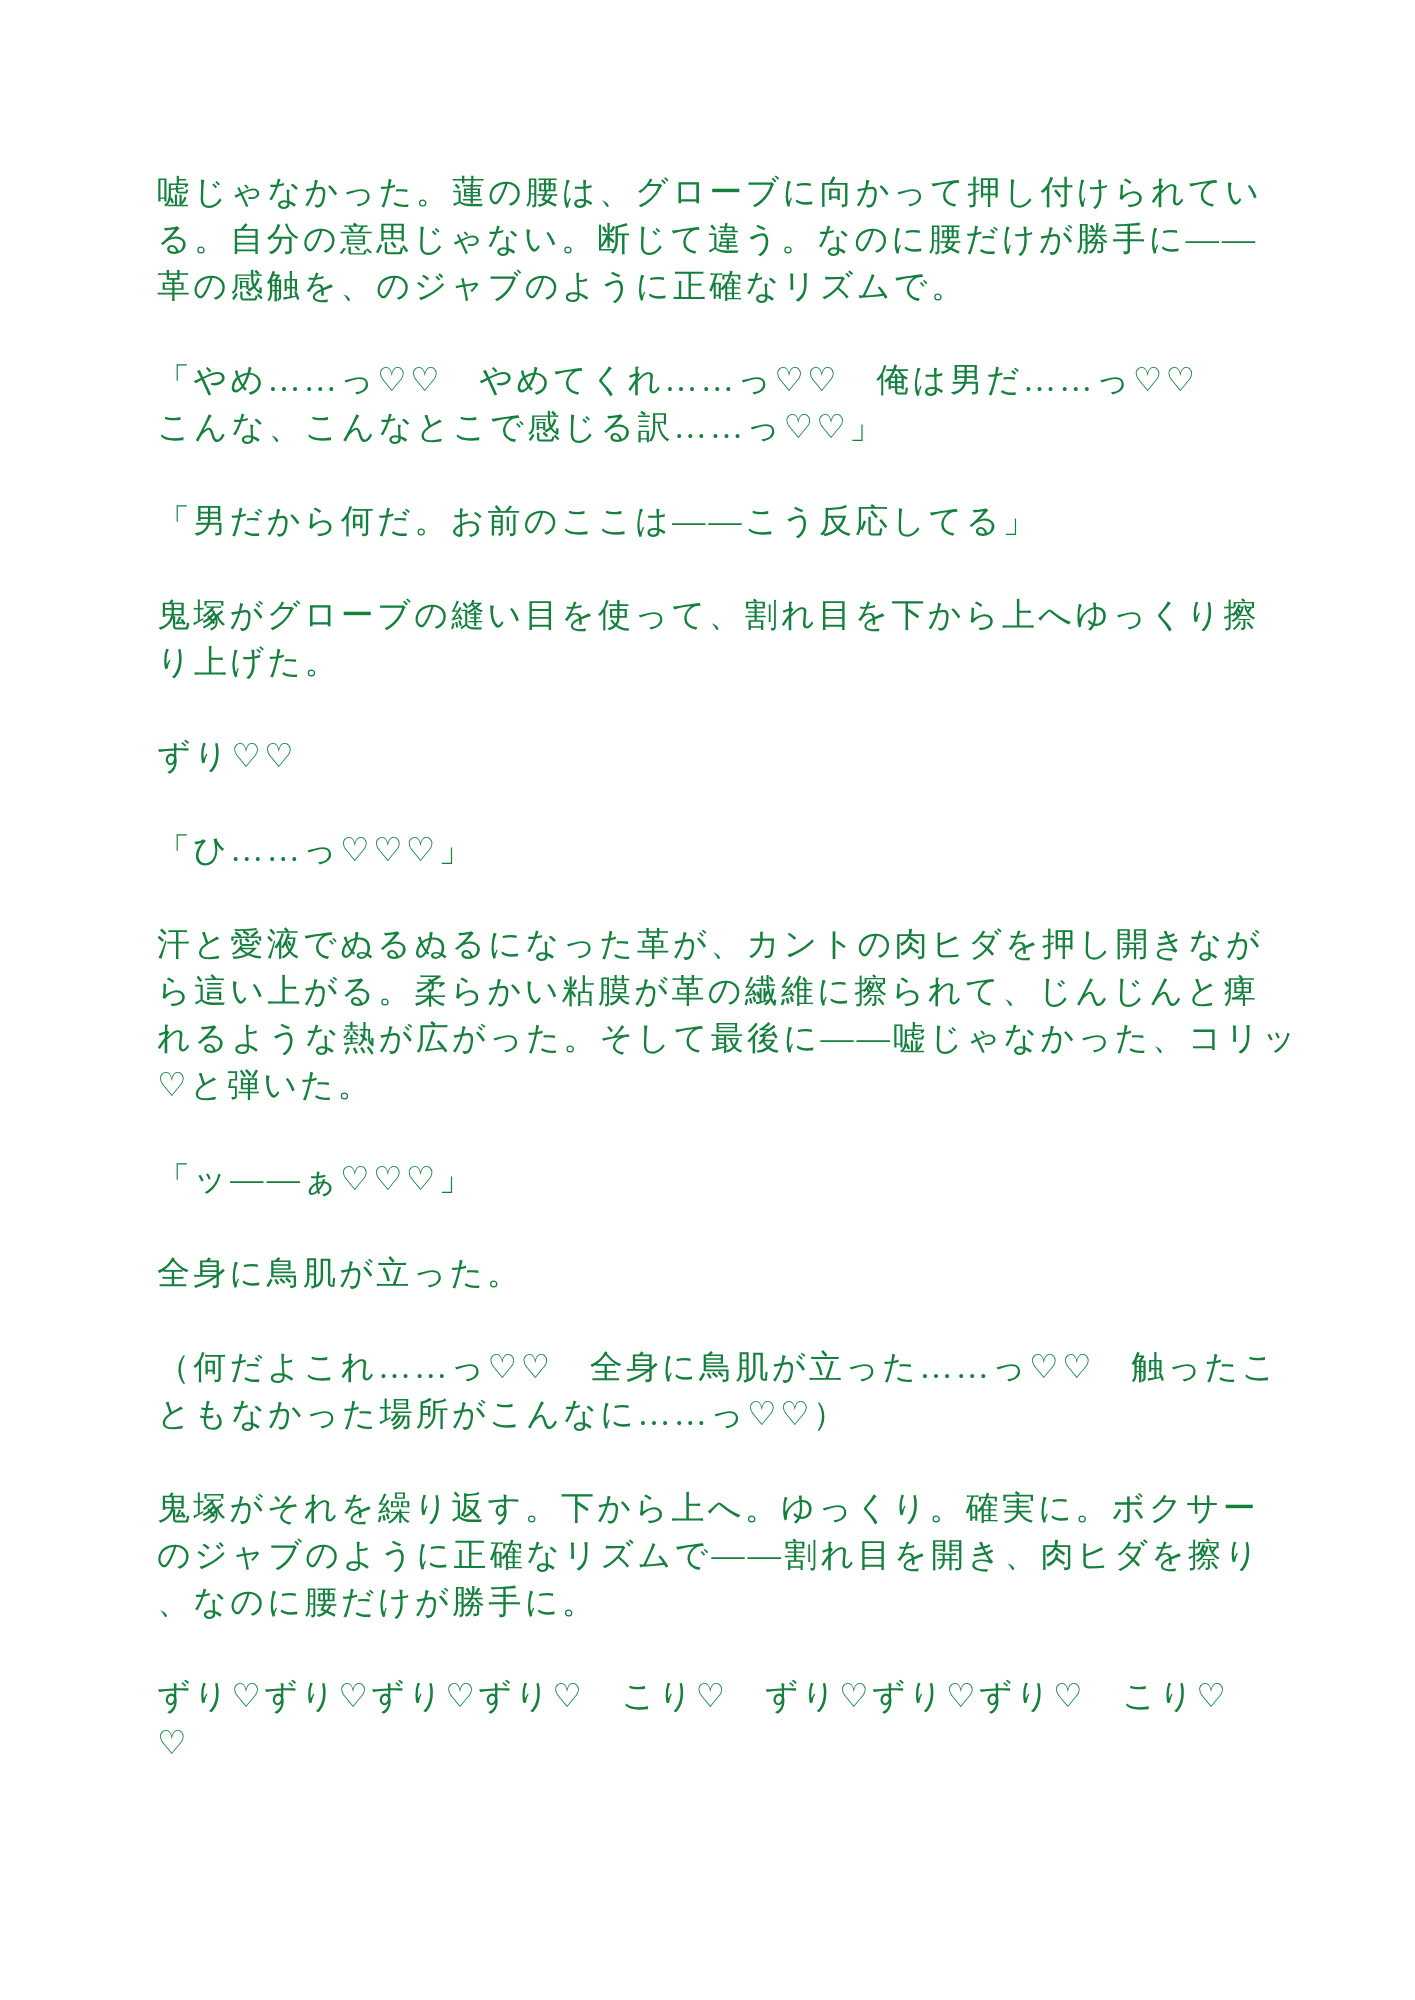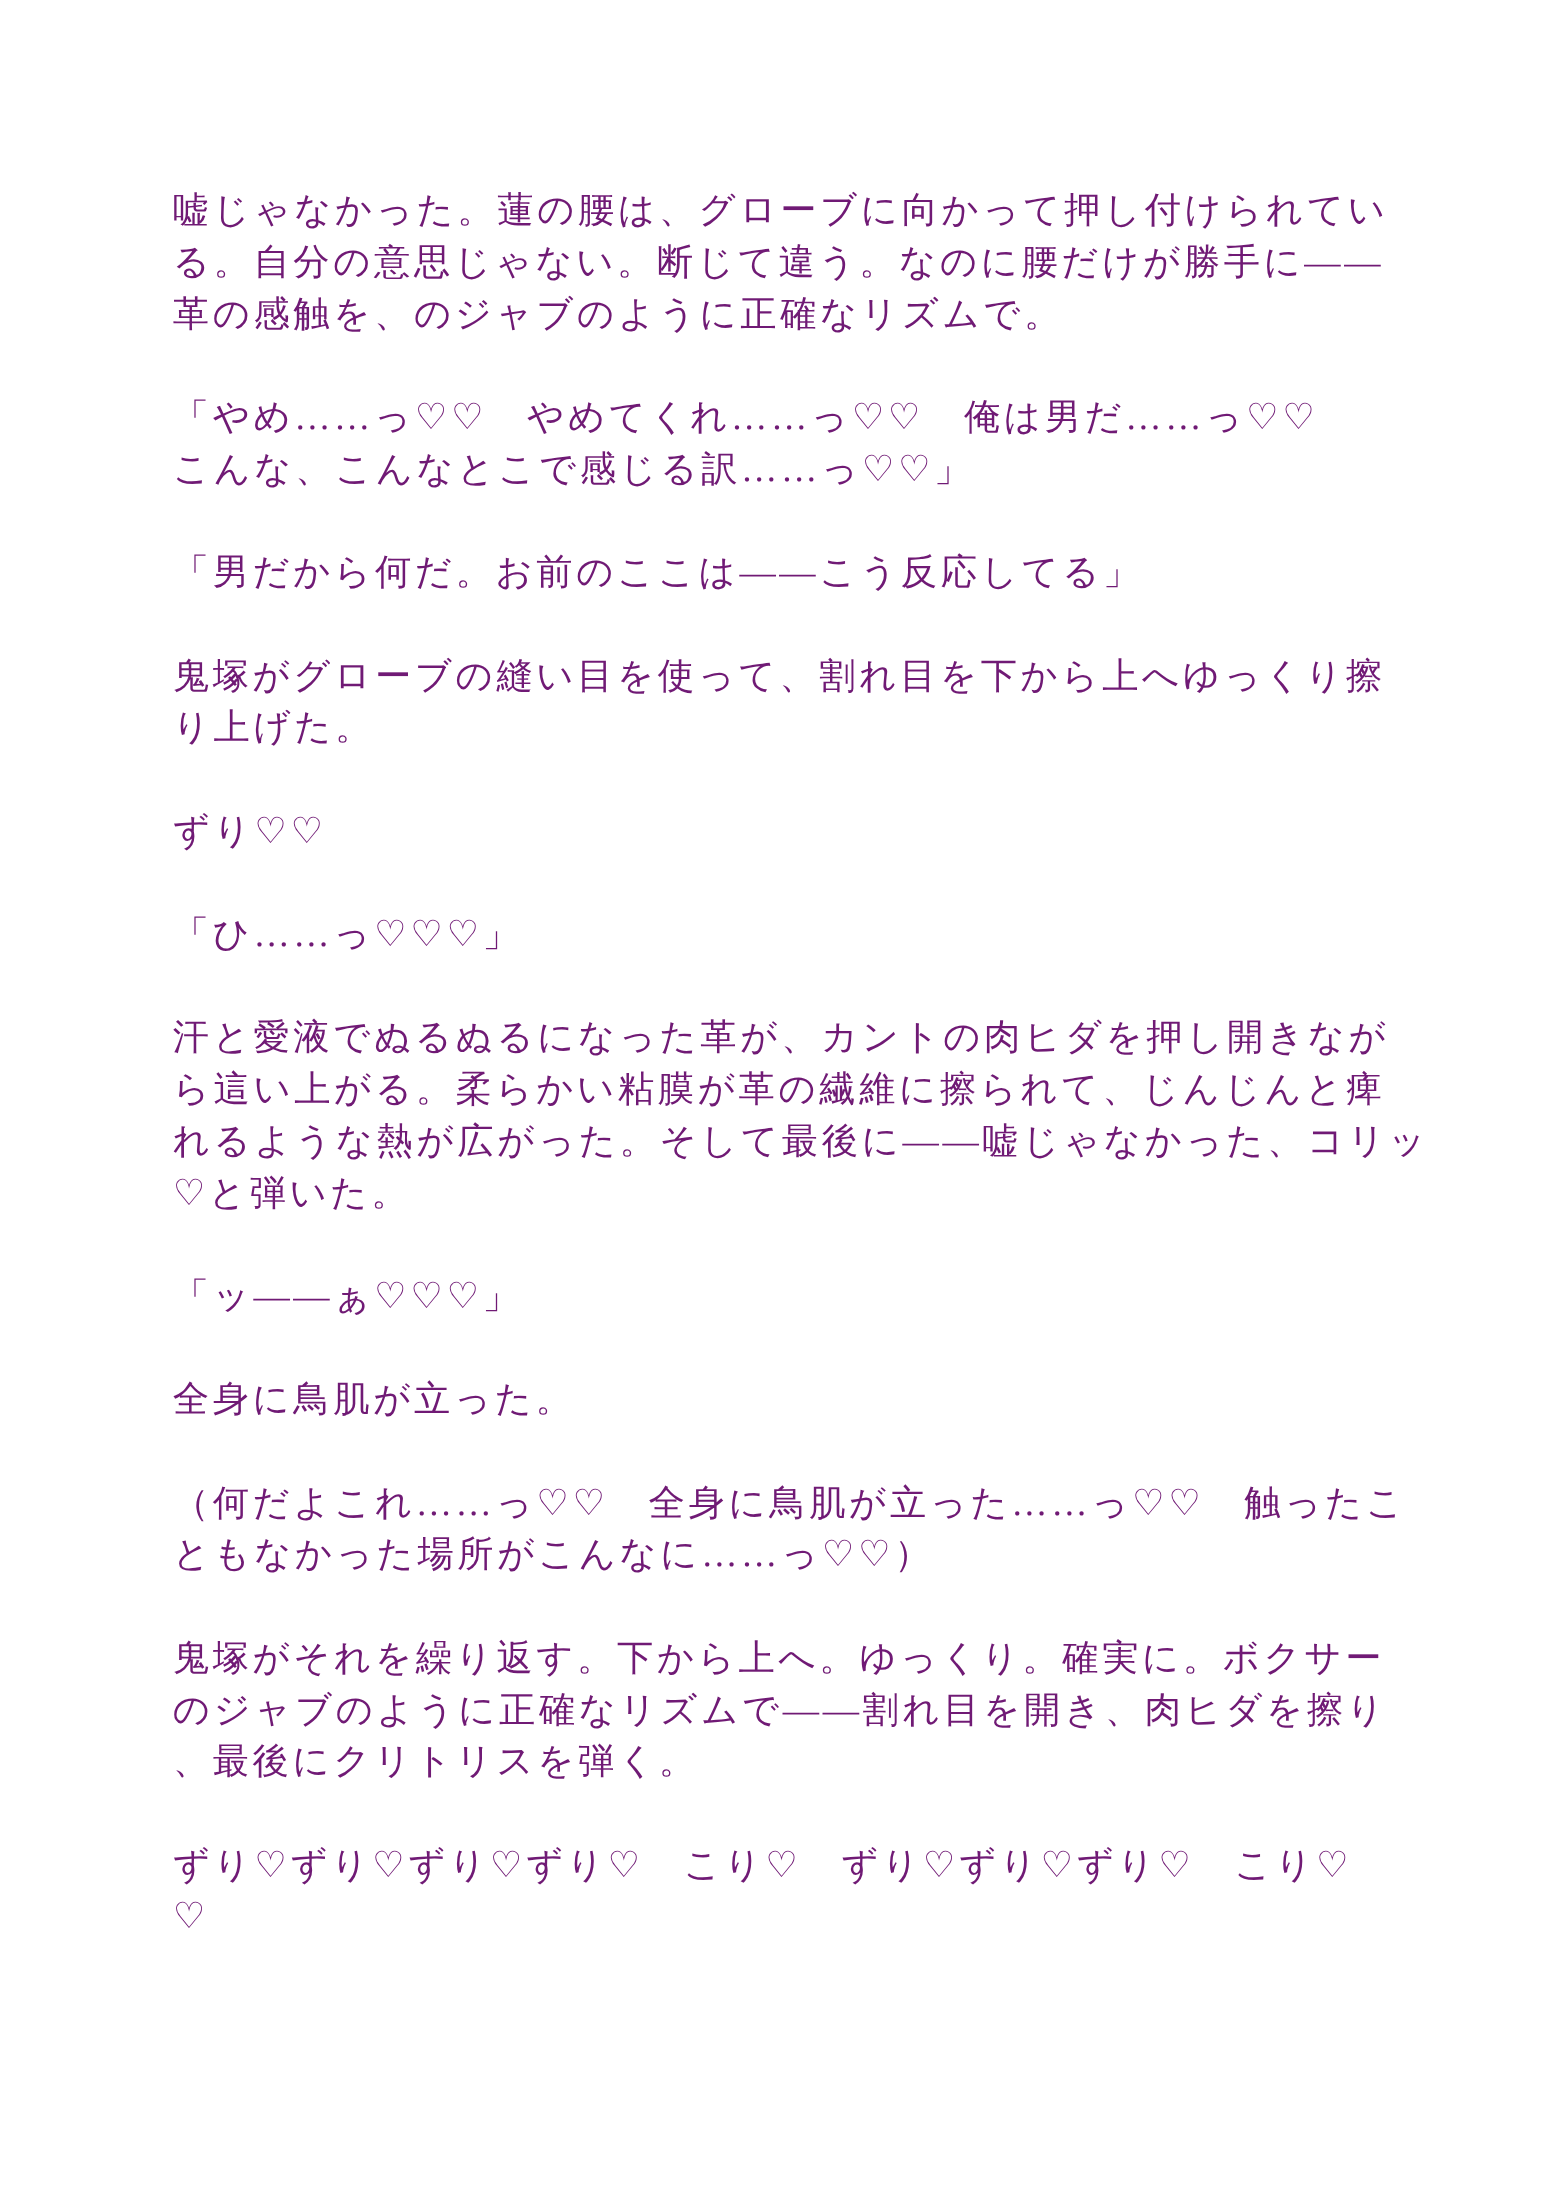--- a/index.html
+++ b/index.html
@@ -9,21 +9,21 @@
   }
   .page {
     position: relative;
     width: 1415px;
     height: 2000px;
     box-sizing: border-box;
     background: #ffffff;
     padding: 169px 145px 0 157px;
     overflow: hidden;
     font-family: "Liberation Serif", "DejaVu Serif", serif;
-    color: #701a75;
+    color: #15803d;
   }
   .para {
     margin: 0 0 47px 0;
     padding: 0;
     font-size: 33px;
     line-height: 47px;
     letter-spacing: 0.10em;
     font-weight: 400;
   }
   .line {
@@ -80,21 +80,21 @@
   </p>
 
   <p class="para">
     <span class="line">（何だよこれ……っ♡♡　全身に鳥肌が立った……っ♡♡　触ったこ</span>
     <span class="line">ともなかった場所がこんなに……っ♡♡）</span>
   </p>
 
   <p class="para">
     <span class="line">鬼塚がそれを繰り返す。下から上へ。ゆっくり。確実に。ボクサー</span>
     <span class="line">のジャブのように正確なリズムで――割れ目を開き、肉ヒダを擦り</span>
-    <span class="line">、最後にクリトリスを弾く。</span>
+    <span class="line">、なのに腰だけが勝手に。</span>
   </p>
 
   <p class="para">
     <span class="line">ずり♡ずり♡ずり♡ずり♡　こり♡　ずり♡ずり♡ずり♡　こり♡</span>
     <span class="line">♡</span>
   </p>
 
 </div>
 
 </body></html>

